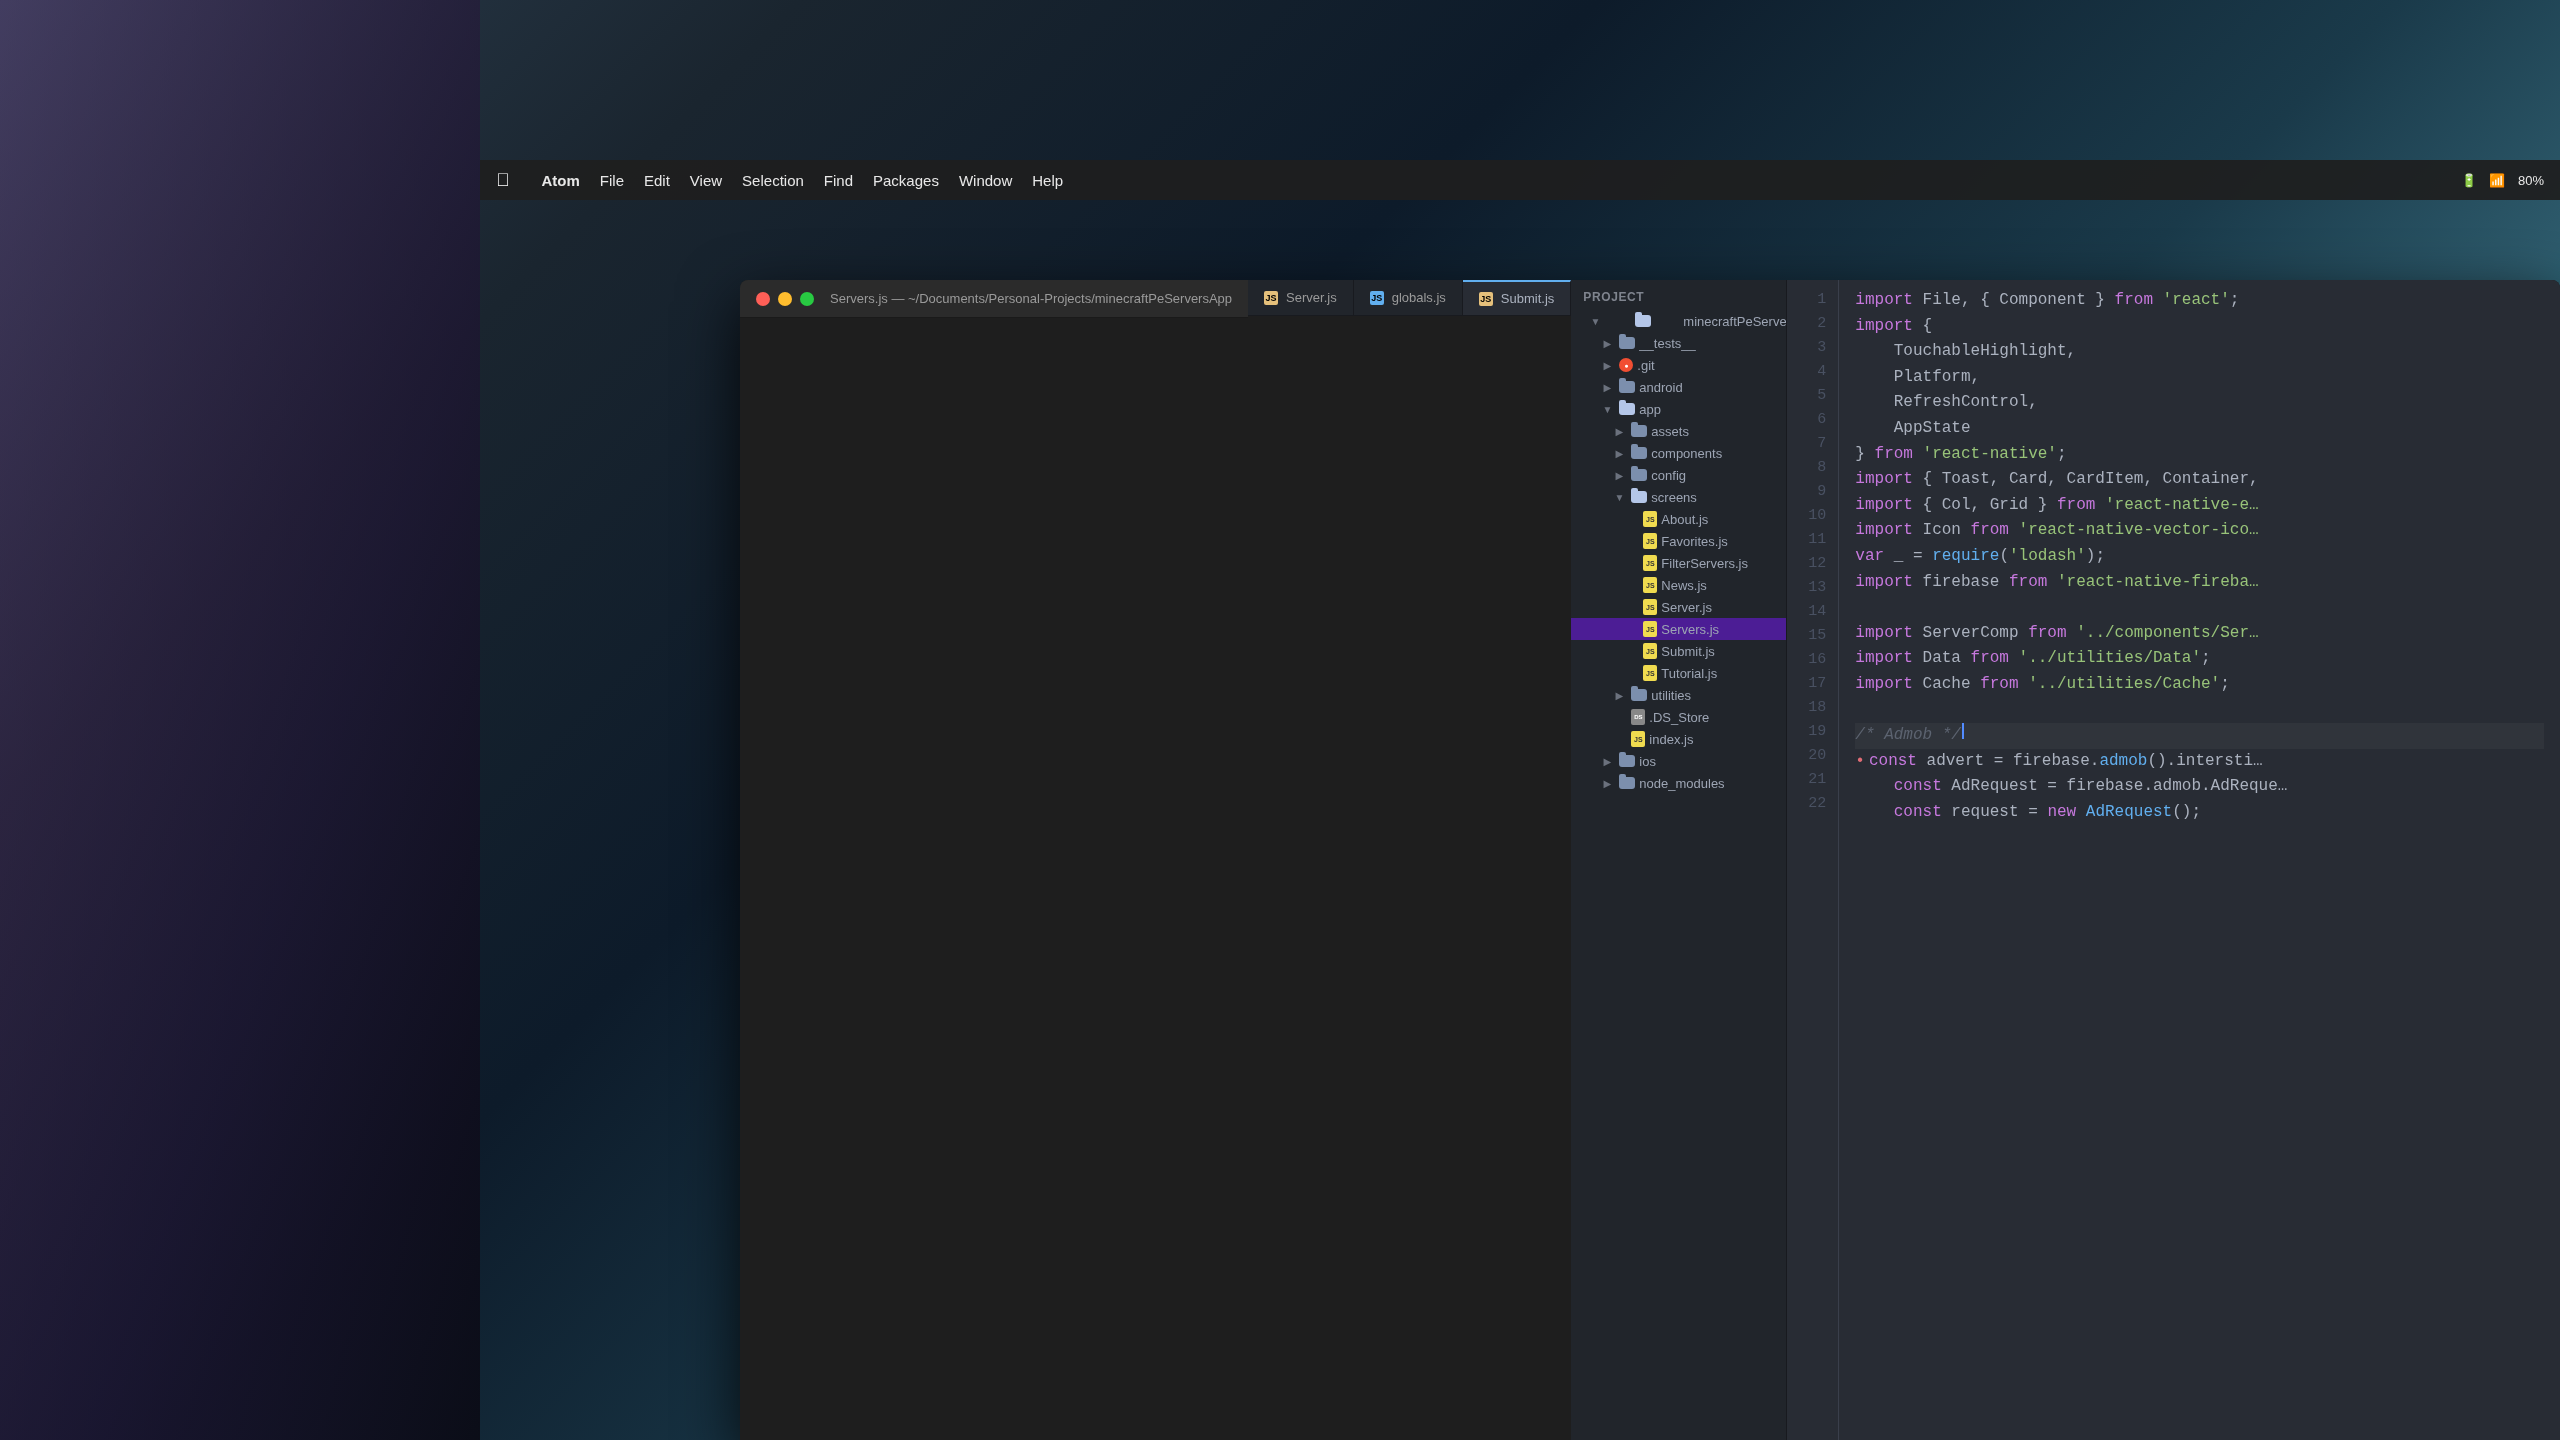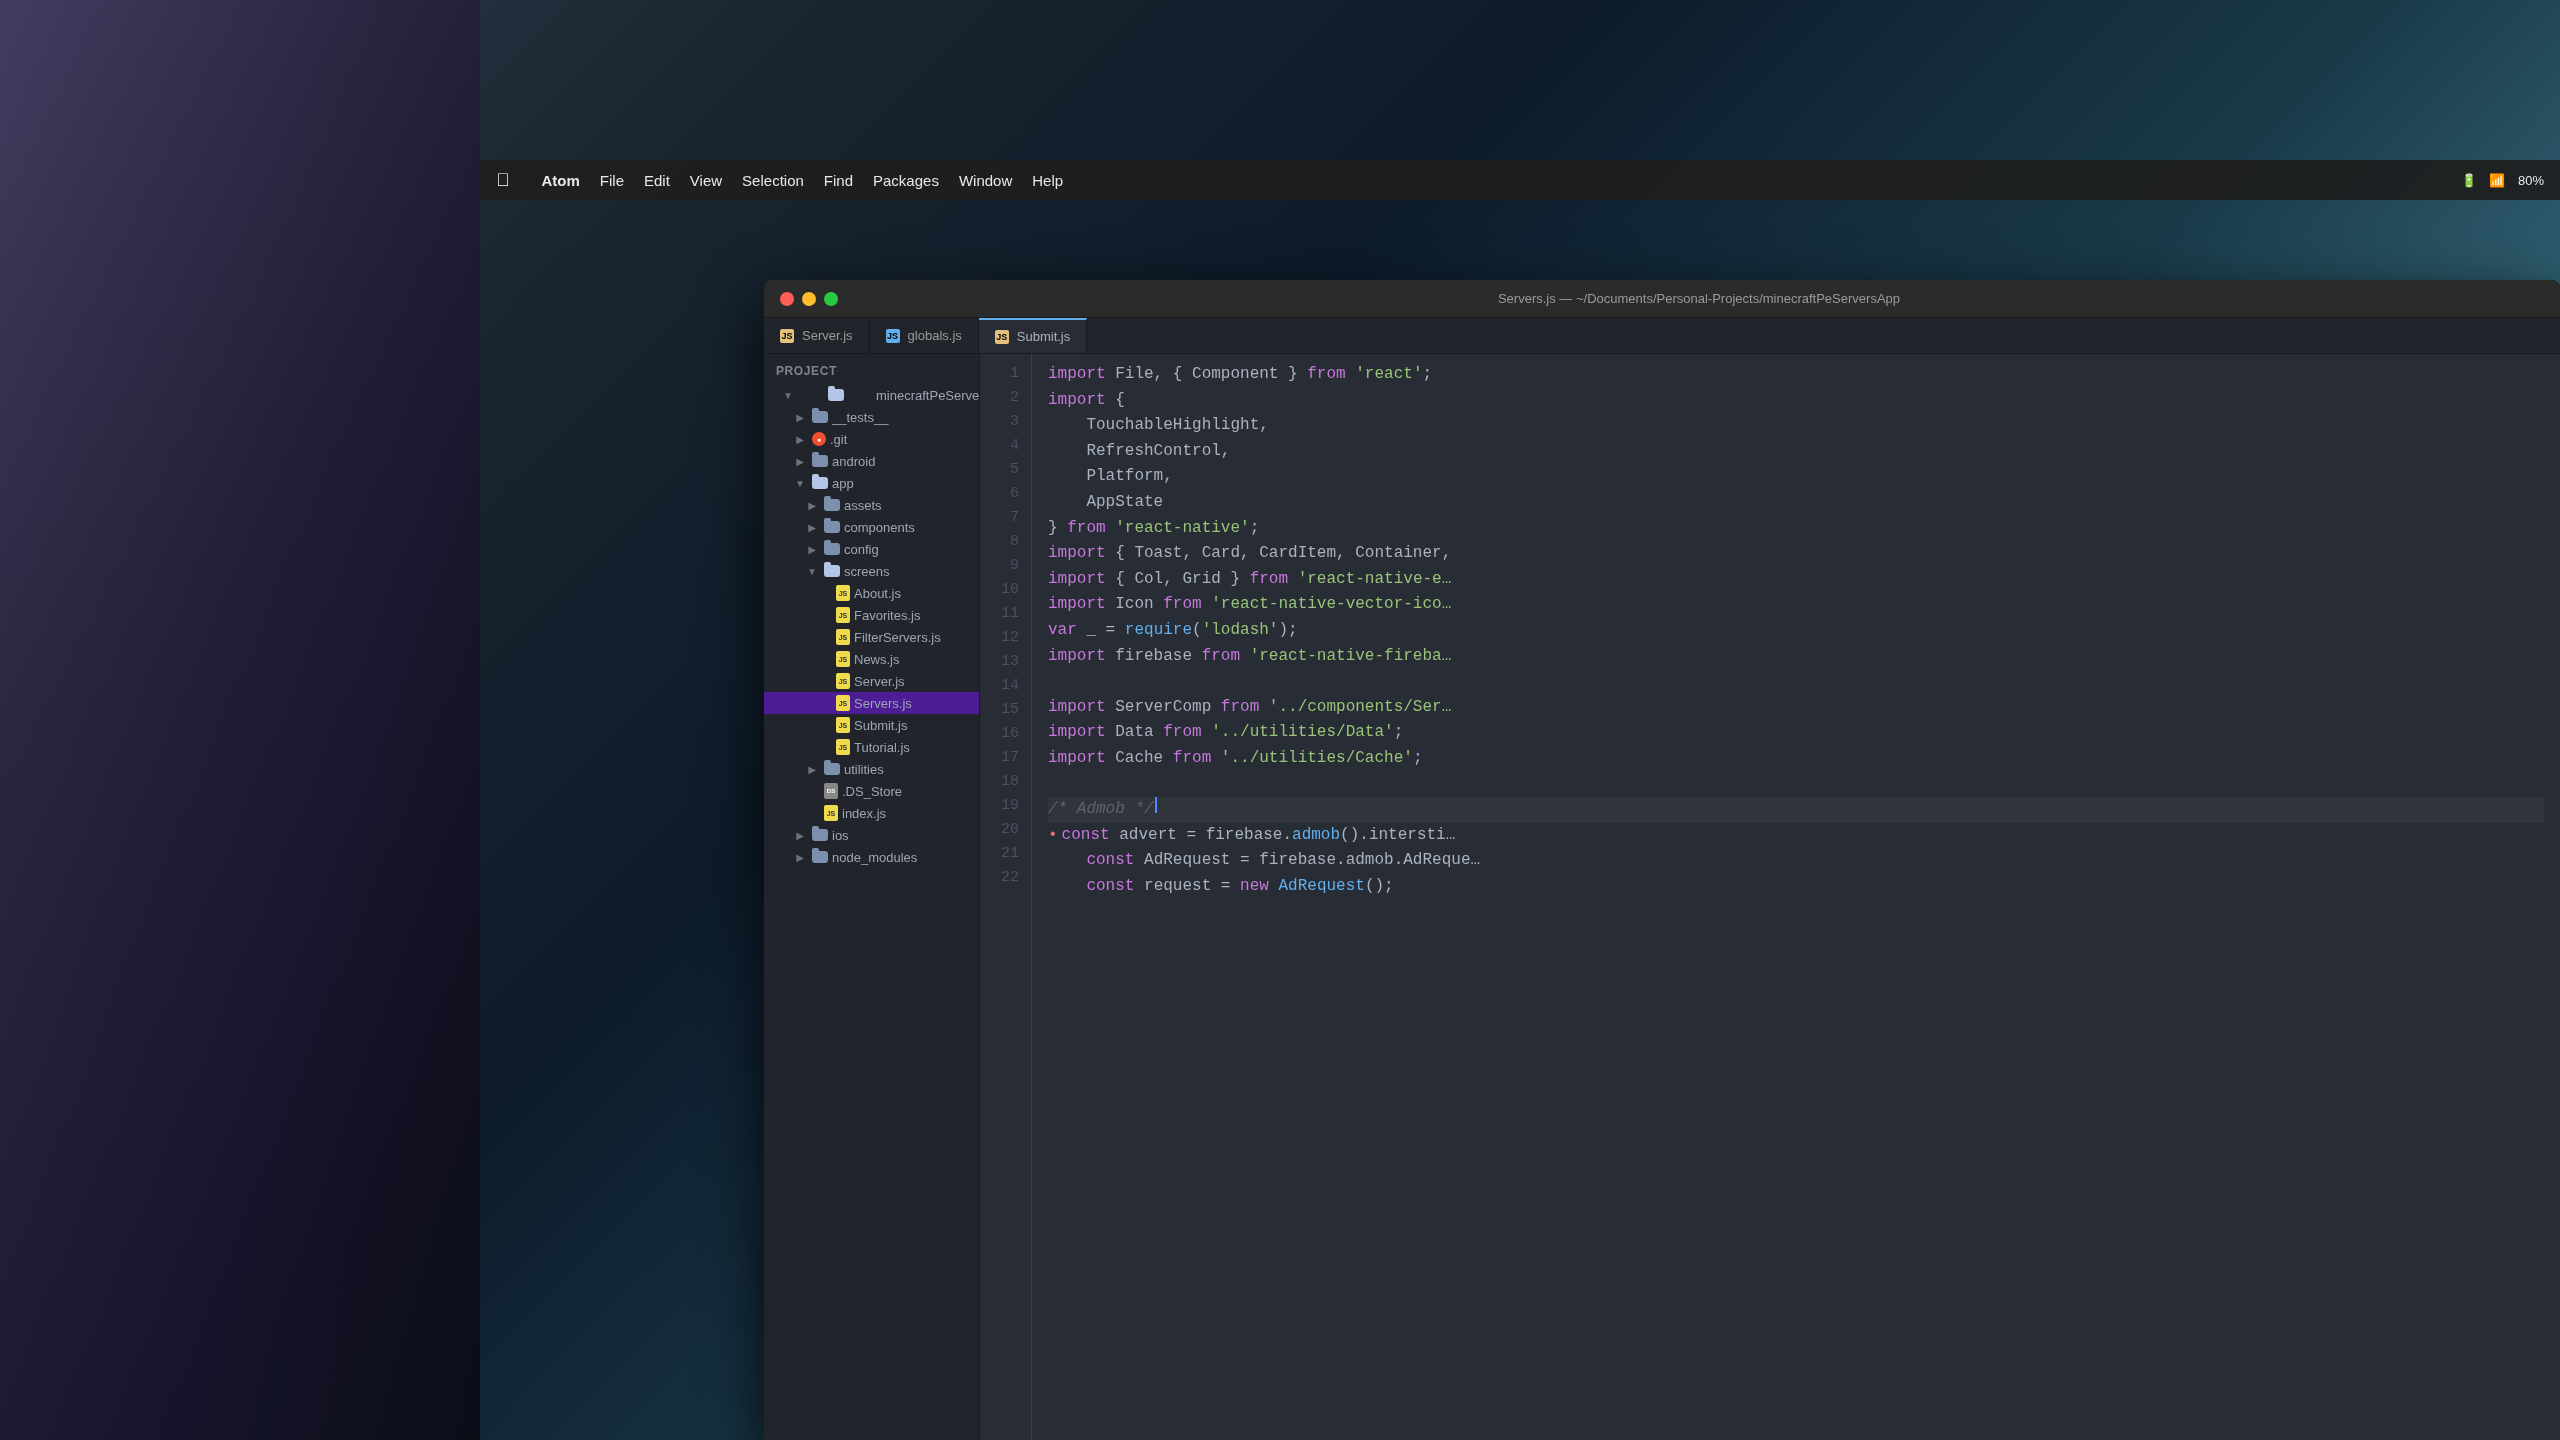--- a/index.html
+++ b/index.html
@@ -77,22 +77,21 @@
       position: absolute;
       top: 280px;
       left: 740px;
       right: 0;
       bottom: 0;
       background: #1e1e1e;
       border-radius: 8px 8px 0 0;
       overflow: hidden;
       box-shadow: 0 20px 60px rgba(0,0,0,0.8);
       display: flex;
-      flex-direction: column;
-      margin-left: 24px;
+      flex-direction: row;
     }
 
     
     .title-bar {
       height: 38px;
       background: #2b2b2b;
       display: flex;
       align-items: center;
       padding: 0 16px;
       flex-shrink: 0;
@@ -573,25 +572,25 @@
           <div class="code-line">
             <span class="kw">import</span>
             <span class="plain"> {</span>
           </div>
 
           <div class="code-line">
             <span class="plain">    TouchableHighlight,</span>
           </div>
 
           <div class="code-line">
+            <span class="plain">    Platform,</span>
+          </div>
+
+          <div class="code-line">
             <span class="plain">    RefreshControl,</span>
-          </div>
-
-          <div class="code-line">
-            <span class="plain">    Platform,</span>
           </div>
 
           <div class="code-line">
             <span class="plain">    AppState</span>
           </div>
 
           <div class="code-line">
             <span class="plain">} </span>
             <span class="kw">from</span>
             <span class="plain"> </span>

